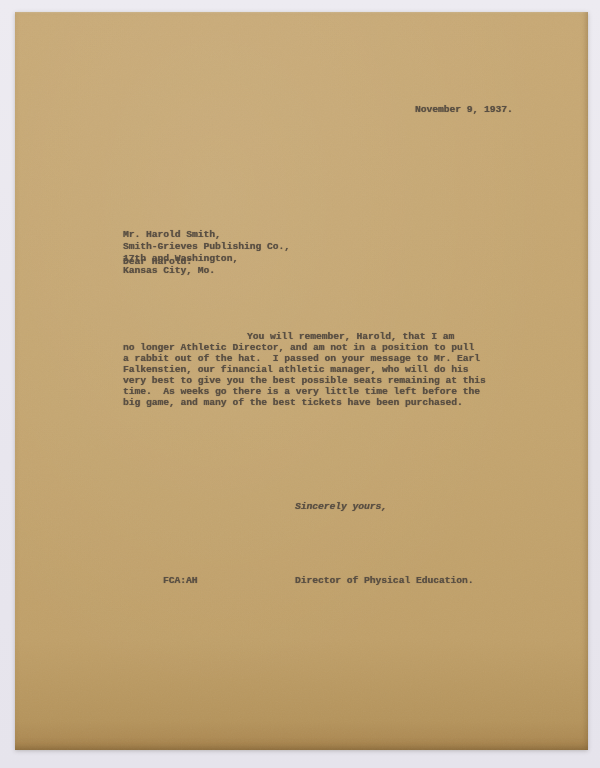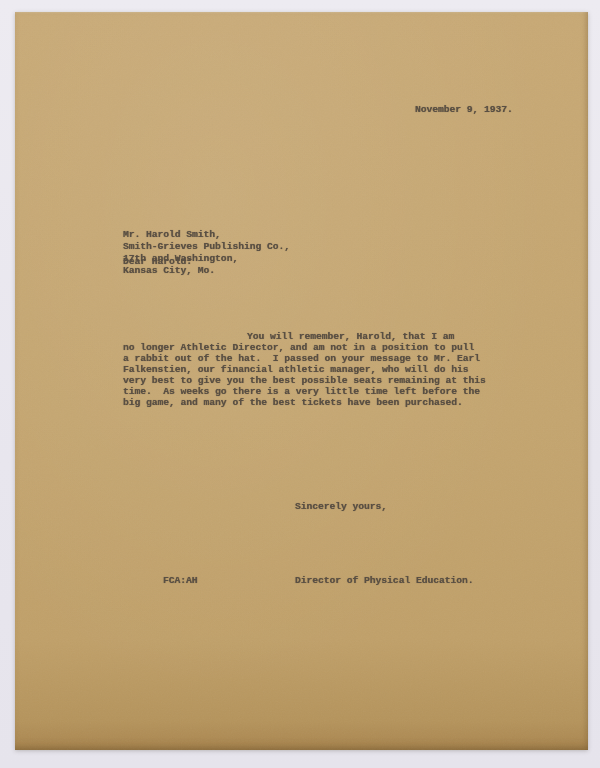--- a/index.html
+++ b/index.html
@@ -49,21 +49,21 @@
     white-space: pre-wrap;
     text-shadow: 0 0 0.9px rgba(92,80,66,0.65), 0.4px 0.4px 0.6px rgba(92,80,66,0.35);
   }
   .date-line     { left: 400px; top: 92px; }
   .recipient     { left: 108px; top: 193px; line-height: 11.9px; margin-top: 24px; }
   .salutation    { left: 108px; top: 244px; }
   .para          { left: 108px; width: 388px; }
   .para-1        { top: 275px; text-indent: 107px; }
   .para-2        { top: 319px; line-height: 11px; text-indent: 124px; }
   .para-3        { top: 410px; text-indent: 121px; }
-  .closing       { left: 280px; top: 489px; }
+  .closing       { left: 280px; top: 489px; font-style: italic; }
   .initials      { left: 108px; top: 563px; padding-left: 40px; }
   .sender-title  { left: 280px; top: 563px; }
 </style>
 </head>
 <body>
 
 <div class="scan">
   <div class="paper">
 
     <svg class="paper-texture" xmlns="http://www.w3.org/2000/svg" width="571" height="738">

